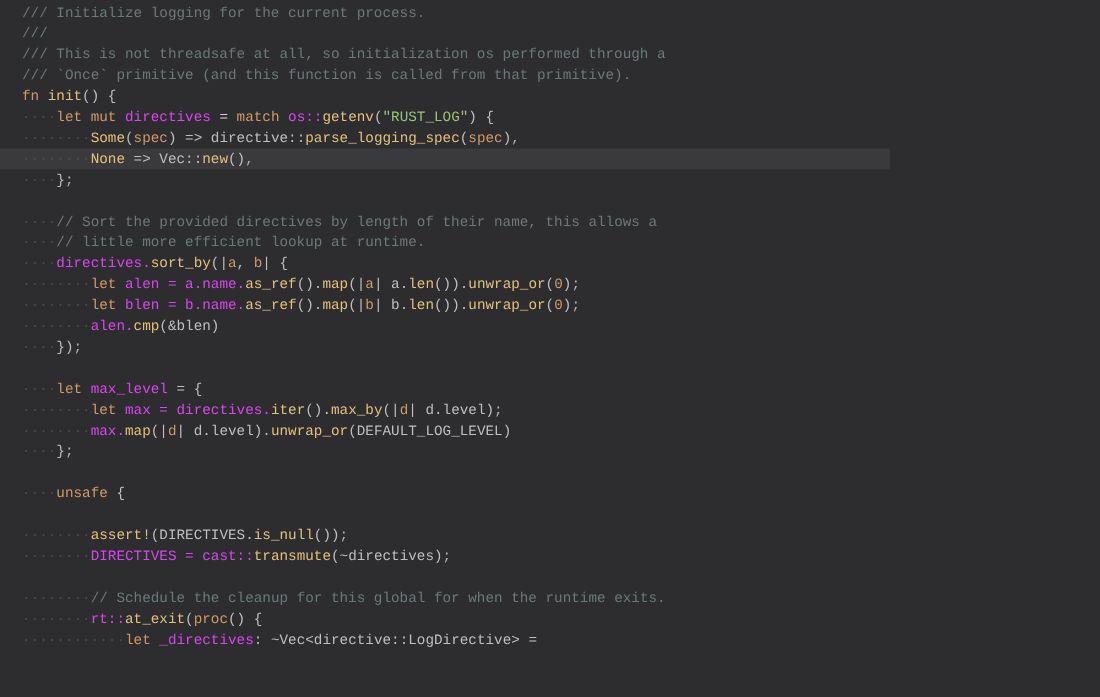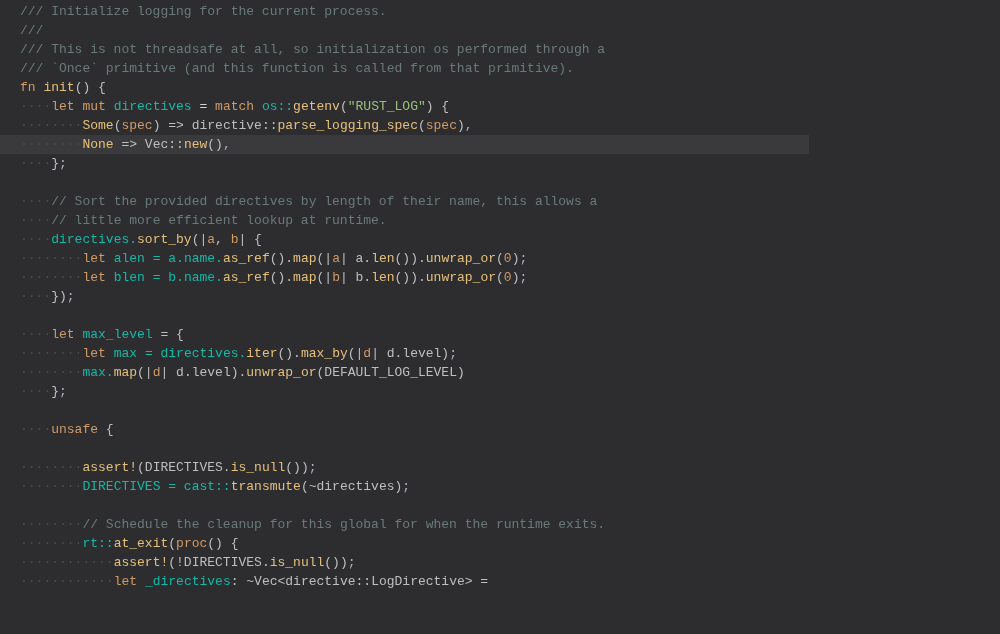--- a/index.html
+++ b/index.html
@@ -31,21 +31,21 @@
   .guide {
     color: #4a4a4a;
   }
   .comment { color: #6a7a78; }
   .kw { color: #d19a66; font-weight: 500; }
   .fnname { color: #e5c07b; text-align: right; }
   .str { color: #98c379; }
   .punc { color: #bfbfbf; }
   .num { color: #d19a66; }
   .param { color: #d19a66; }
-  .ident { color: #14b8a6; }
+  .ident { color: #d946ef; }
   .op { color: #d4d4d4; }
   .semi { color: #abb2bf; }
 </style>
 </head>
 <body>
 
 <div class="editor" id="editor">
     <div class="line"><span class="comment">/// Initialize logging for the current process.</span></div>
     <div class="line"><span class="comment">///</span></div>
     <div class="line"><span class="comment">/// This is not threadsafe at all, so initialization os performed through a</span></div>
@@ -54,29 +54,29 @@
     <div class="line"><span class="guide">····</span><span class="kw">let mut </span><span class="ident">directives </span><span class="op">= </span><span class="kw">match </span><span class="ident">os::</span><span class="fnname">getenv</span><span class="punc">(</span><span class="str">"RUST_LOG"</span><span class="punc">) {</span></div>
     <div class="line"><span class="guide">····</span><span class="guide">····</span><span class="fnname">Some</span><span class="punc">(</span><span class="param">spec</span><span class="punc">) =&gt; directive::</span><span class="fnname">parse_logging_spec</span><span class="punc">(</span><span class="param">spec</span><span class="punc">)</span><span class="semi">,</span></div>
     <div class="line hl"><span class="guide">····</span><span class="guide">····</span><span class="fnname">None</span><span class="punc"> =&gt; Vec::</span><span class="fnname">new</span><span class="punc">()</span><span class="semi">,</span></div>
     <div class="line"><span class="guide">····</span><span class="punc">}</span><span class="semi">;</span></div>
     <div class="line"></div>
     <div class="line"><span class="guide">····</span><span class="comment">// Sort the provided directives by length of their name, this allows a</span></div>
     <div class="line"><span class="guide">····</span><span class="comment">// little more efficient lookup at runtime.</span></div>
     <div class="line"><span class="guide">····</span><span class="ident">directives.</span><span class="fnname">sort_by</span><span class="punc">(|</span><span class="param">a</span><span class="punc">, </span><span class="param">b</span><span class="punc">| {</span></div>
     <div class="line"><span class="guide">····</span><span class="guide">····</span><span class="kw">let </span><span class="ident">alen </span><span class="ident">= a.name.</span><span class="fnname">as_ref</span><span class="punc">().</span><span class="fnname">map</span><span class="punc">(|</span><span class="param">a</span><span class="punc">| a.</span><span class="fnname">len</span><span class="punc">()).</span><span class="fnname">unwrap_or</span><span class="punc">(</span><span class="num">0</span><span class="punc">)</span><span class="semi">;</span></div>
     <div class="line"><span class="guide">····</span><span class="guide">····</span><span class="kw">let </span><span class="ident">blen </span><span class="ident">= b.name.</span><span class="fnname">as_ref</span><span class="punc">().</span><span class="fnname">map</span><span class="punc">(|</span><span class="param">b</span><span class="punc">| b.</span><span class="fnname">len</span><span class="punc">()).</span><span class="fnname">unwrap_or</span><span class="punc">(</span><span class="num">0</span><span class="punc">)</span><span class="semi">;</span></div>
+    <div class="line"><span class="guide">····</span><span class="guide">····</span><span class="ident">alen.</span><span class="fnname">cmp</span><span class="punc">(&amp;blen)</span></div>
     <div class="line"><span class="guide">····</span><span class="punc">})</span><span class="semi">;</span></div>
     <div class="line"></div>
     <div class="line"><span class="guide">····</span><span class="kw">let </span><span class="ident">max_level </span><span class="punc">= {</span></div>
     <div class="line"><span class="guide">····</span><span class="guide">····</span><span class="kw">let </span><span class="ident">max </span><span class="ident">= directives.</span><span class="fnname">iter</span><span class="punc">().</span><span class="fnname">max_by</span><span class="punc">(|</span><span class="param">d</span><span class="punc">| d.level)</span><span class="semi">;</span></div>
     <div class="line"><span class="guide">····</span><span class="guide">····</span><span class="ident">max.</span><span class="fnname">map</span><span class="punc">(|</span><span class="param">d</span><span class="punc">| d.level).</span><span class="fnname">unwrap_or</span><span class="punc">(DEFAULT_LOG_LEVEL)</span></div>
     <div class="line"><span class="guide">····</span><span class="punc">}</span><span class="semi">;</span></div>
     <div class="line"></div>
     <div class="line"><span class="guide">····</span><span class="kw">unsafe </span><span class="punc">{</span></div>
     <div class="line"></div>
     <div class="line"><span class="guide">····</span><span class="guide">····</span><span class="fnname">assert!</span><span class="punc">(DIRECTIVES.</span><span class="fnname">is_null</span><span class="punc">())</span><span class="semi">;</span></div>
     <div class="line"><span class="guide">····</span><span class="guide">····</span><span class="ident">DIRECTIVES </span><span class="ident">= cast::</span><span class="fnname">transmute</span><span class="punc">(~directives)</span><span class="semi">;</span></div>
     <div class="line"></div>
     <div class="line"><span class="guide">····</span><span class="guide">····</span><span class="comment">// Schedule the cleanup for this global for when the runtime exits.</span></div>
     <div class="line"><span class="guide">····</span><span class="guide">····</span><span class="ident">rt::</span><span class="fnname">at_exit</span><span class="punc">(</span><span class="kw">proc</span><span class="punc">() {</span></div>
-    <div class="line"><span class="guide">····</span><span class="guide">····</span><span class="guide">····</span><span class="fnname">assert!</span><span class="punc">(!DIRECTIVES.</span><span class="fnname">is_null</span><span class="punc">())</span><span class="semi">;</span></div>
     <div class="line"><span class="guide">····</span><span class="guide">····</span><span class="guide">····</span><span class="kw">let </span><span class="ident">_directives</span><span class="punc">: ~Vec&lt;directive::LogDirective&gt; =</span></div>
   </div>
 
 </body></html>

